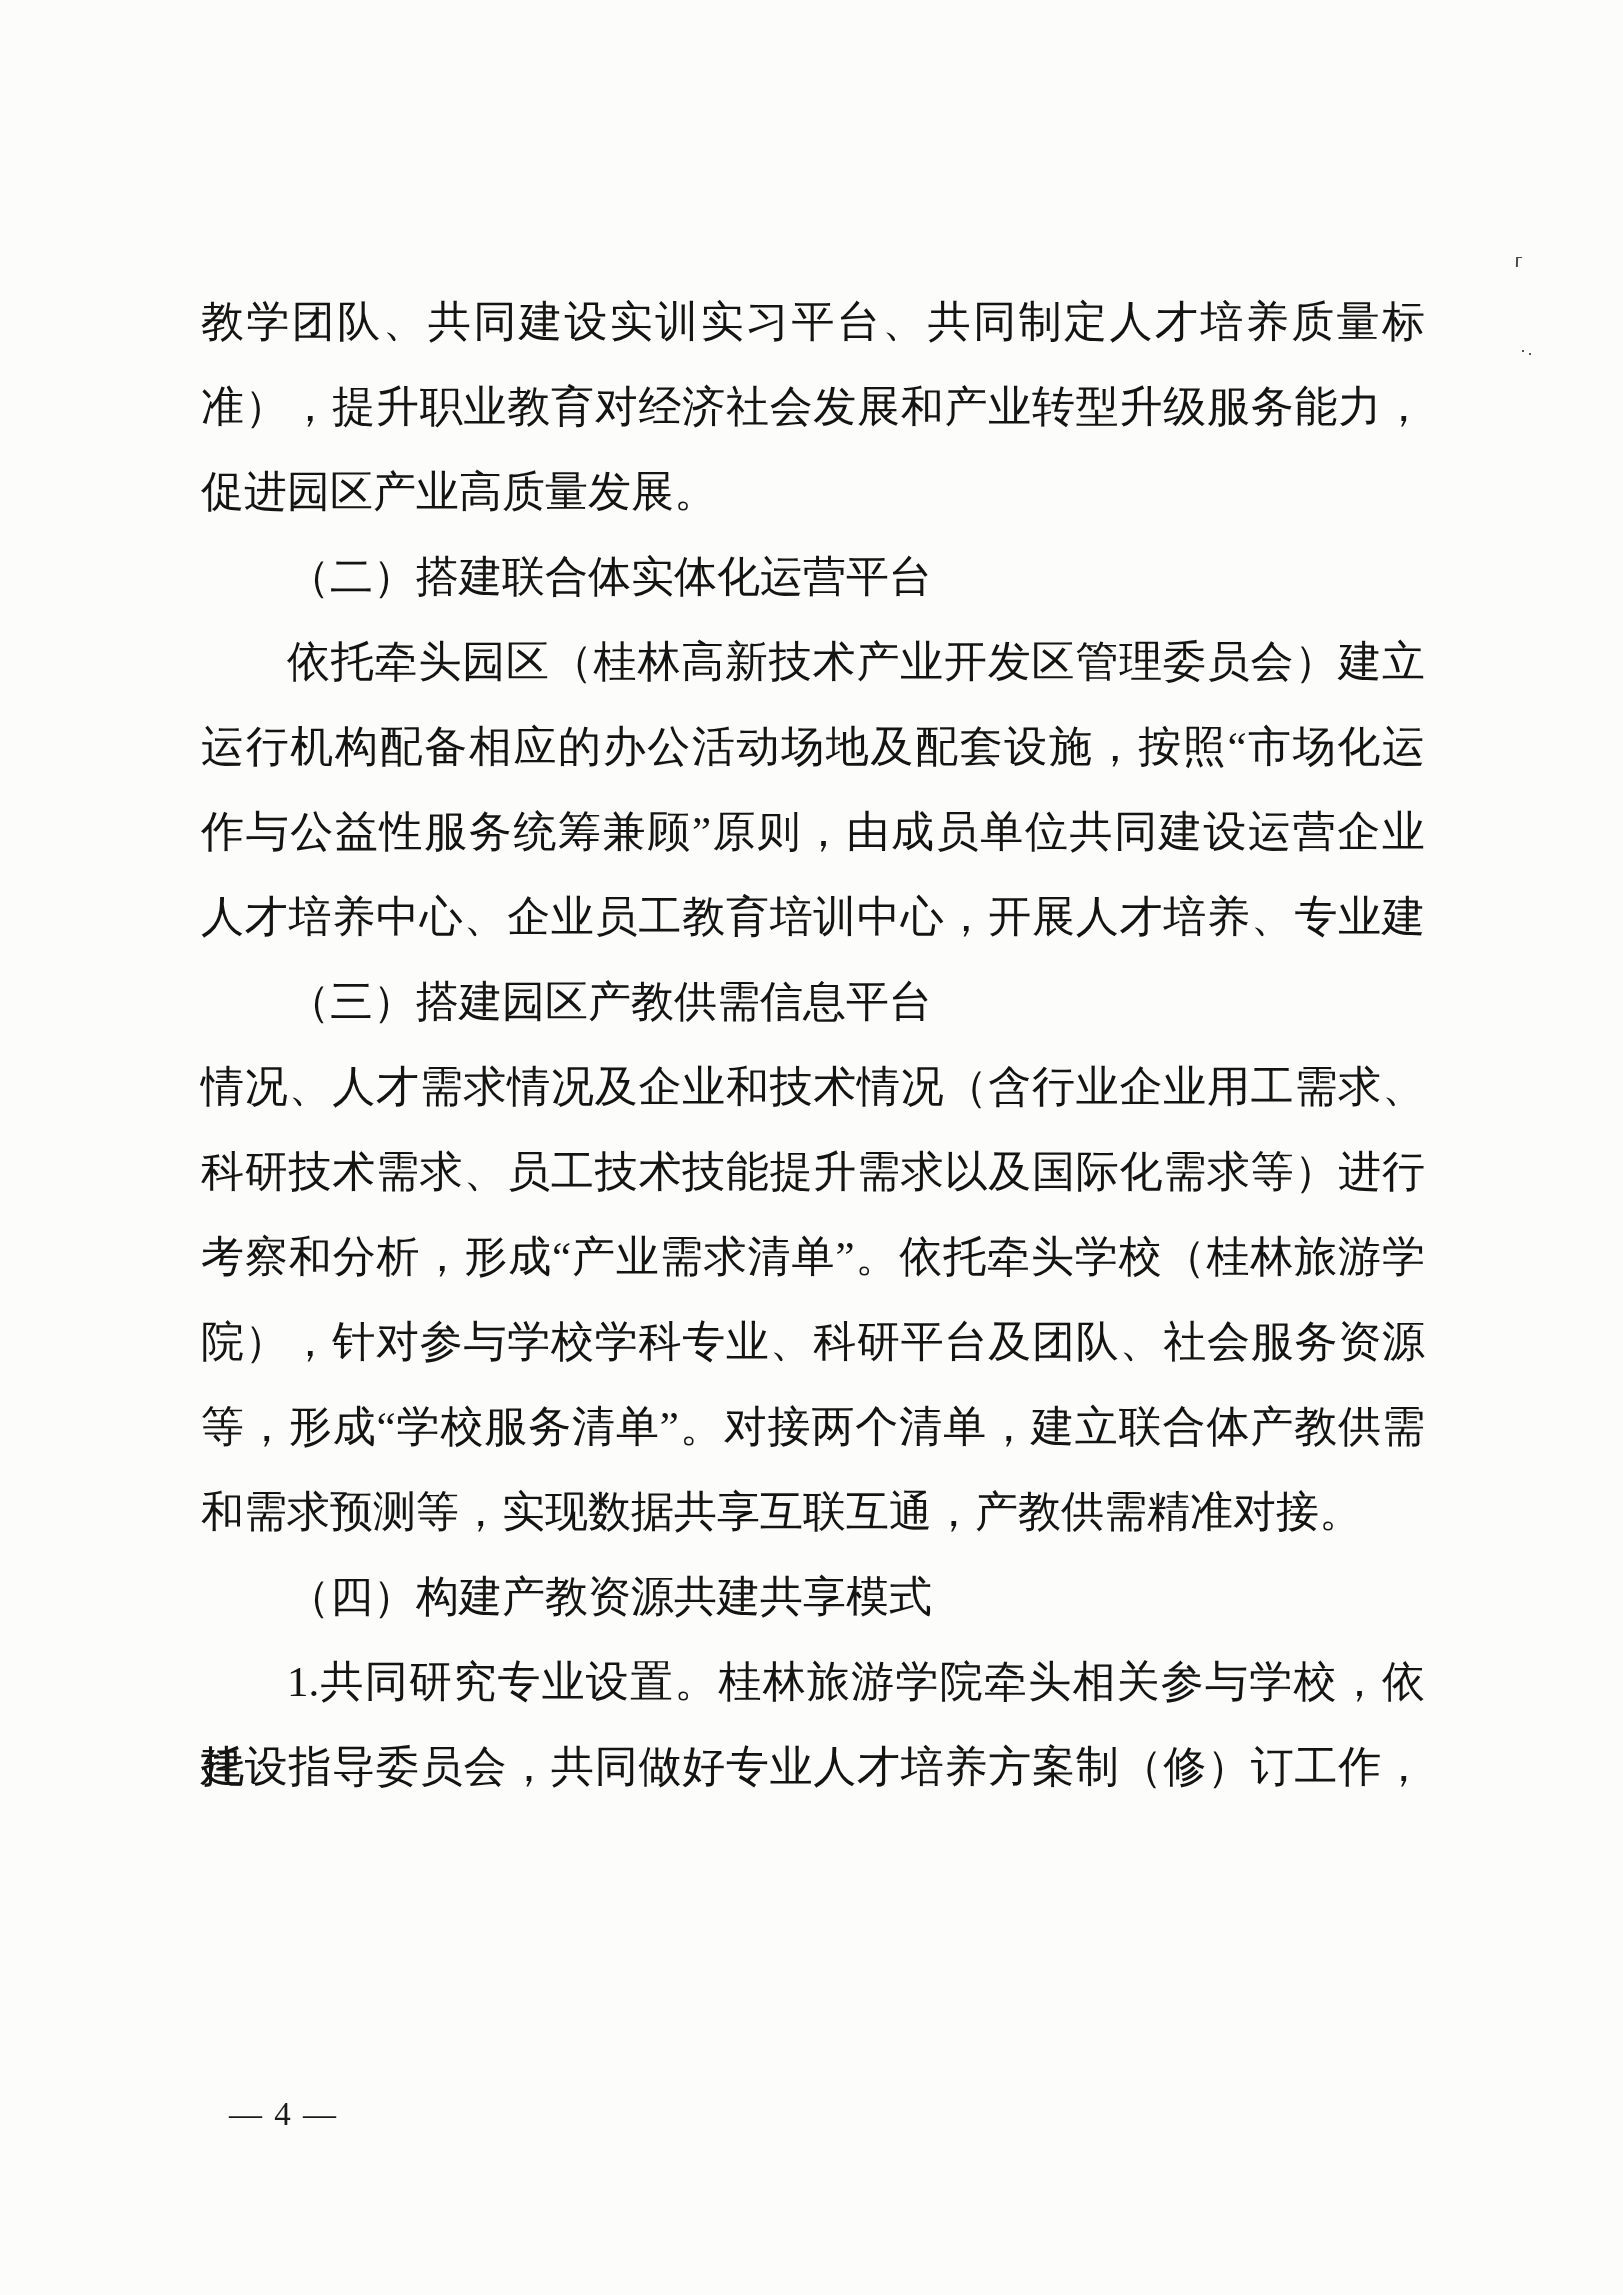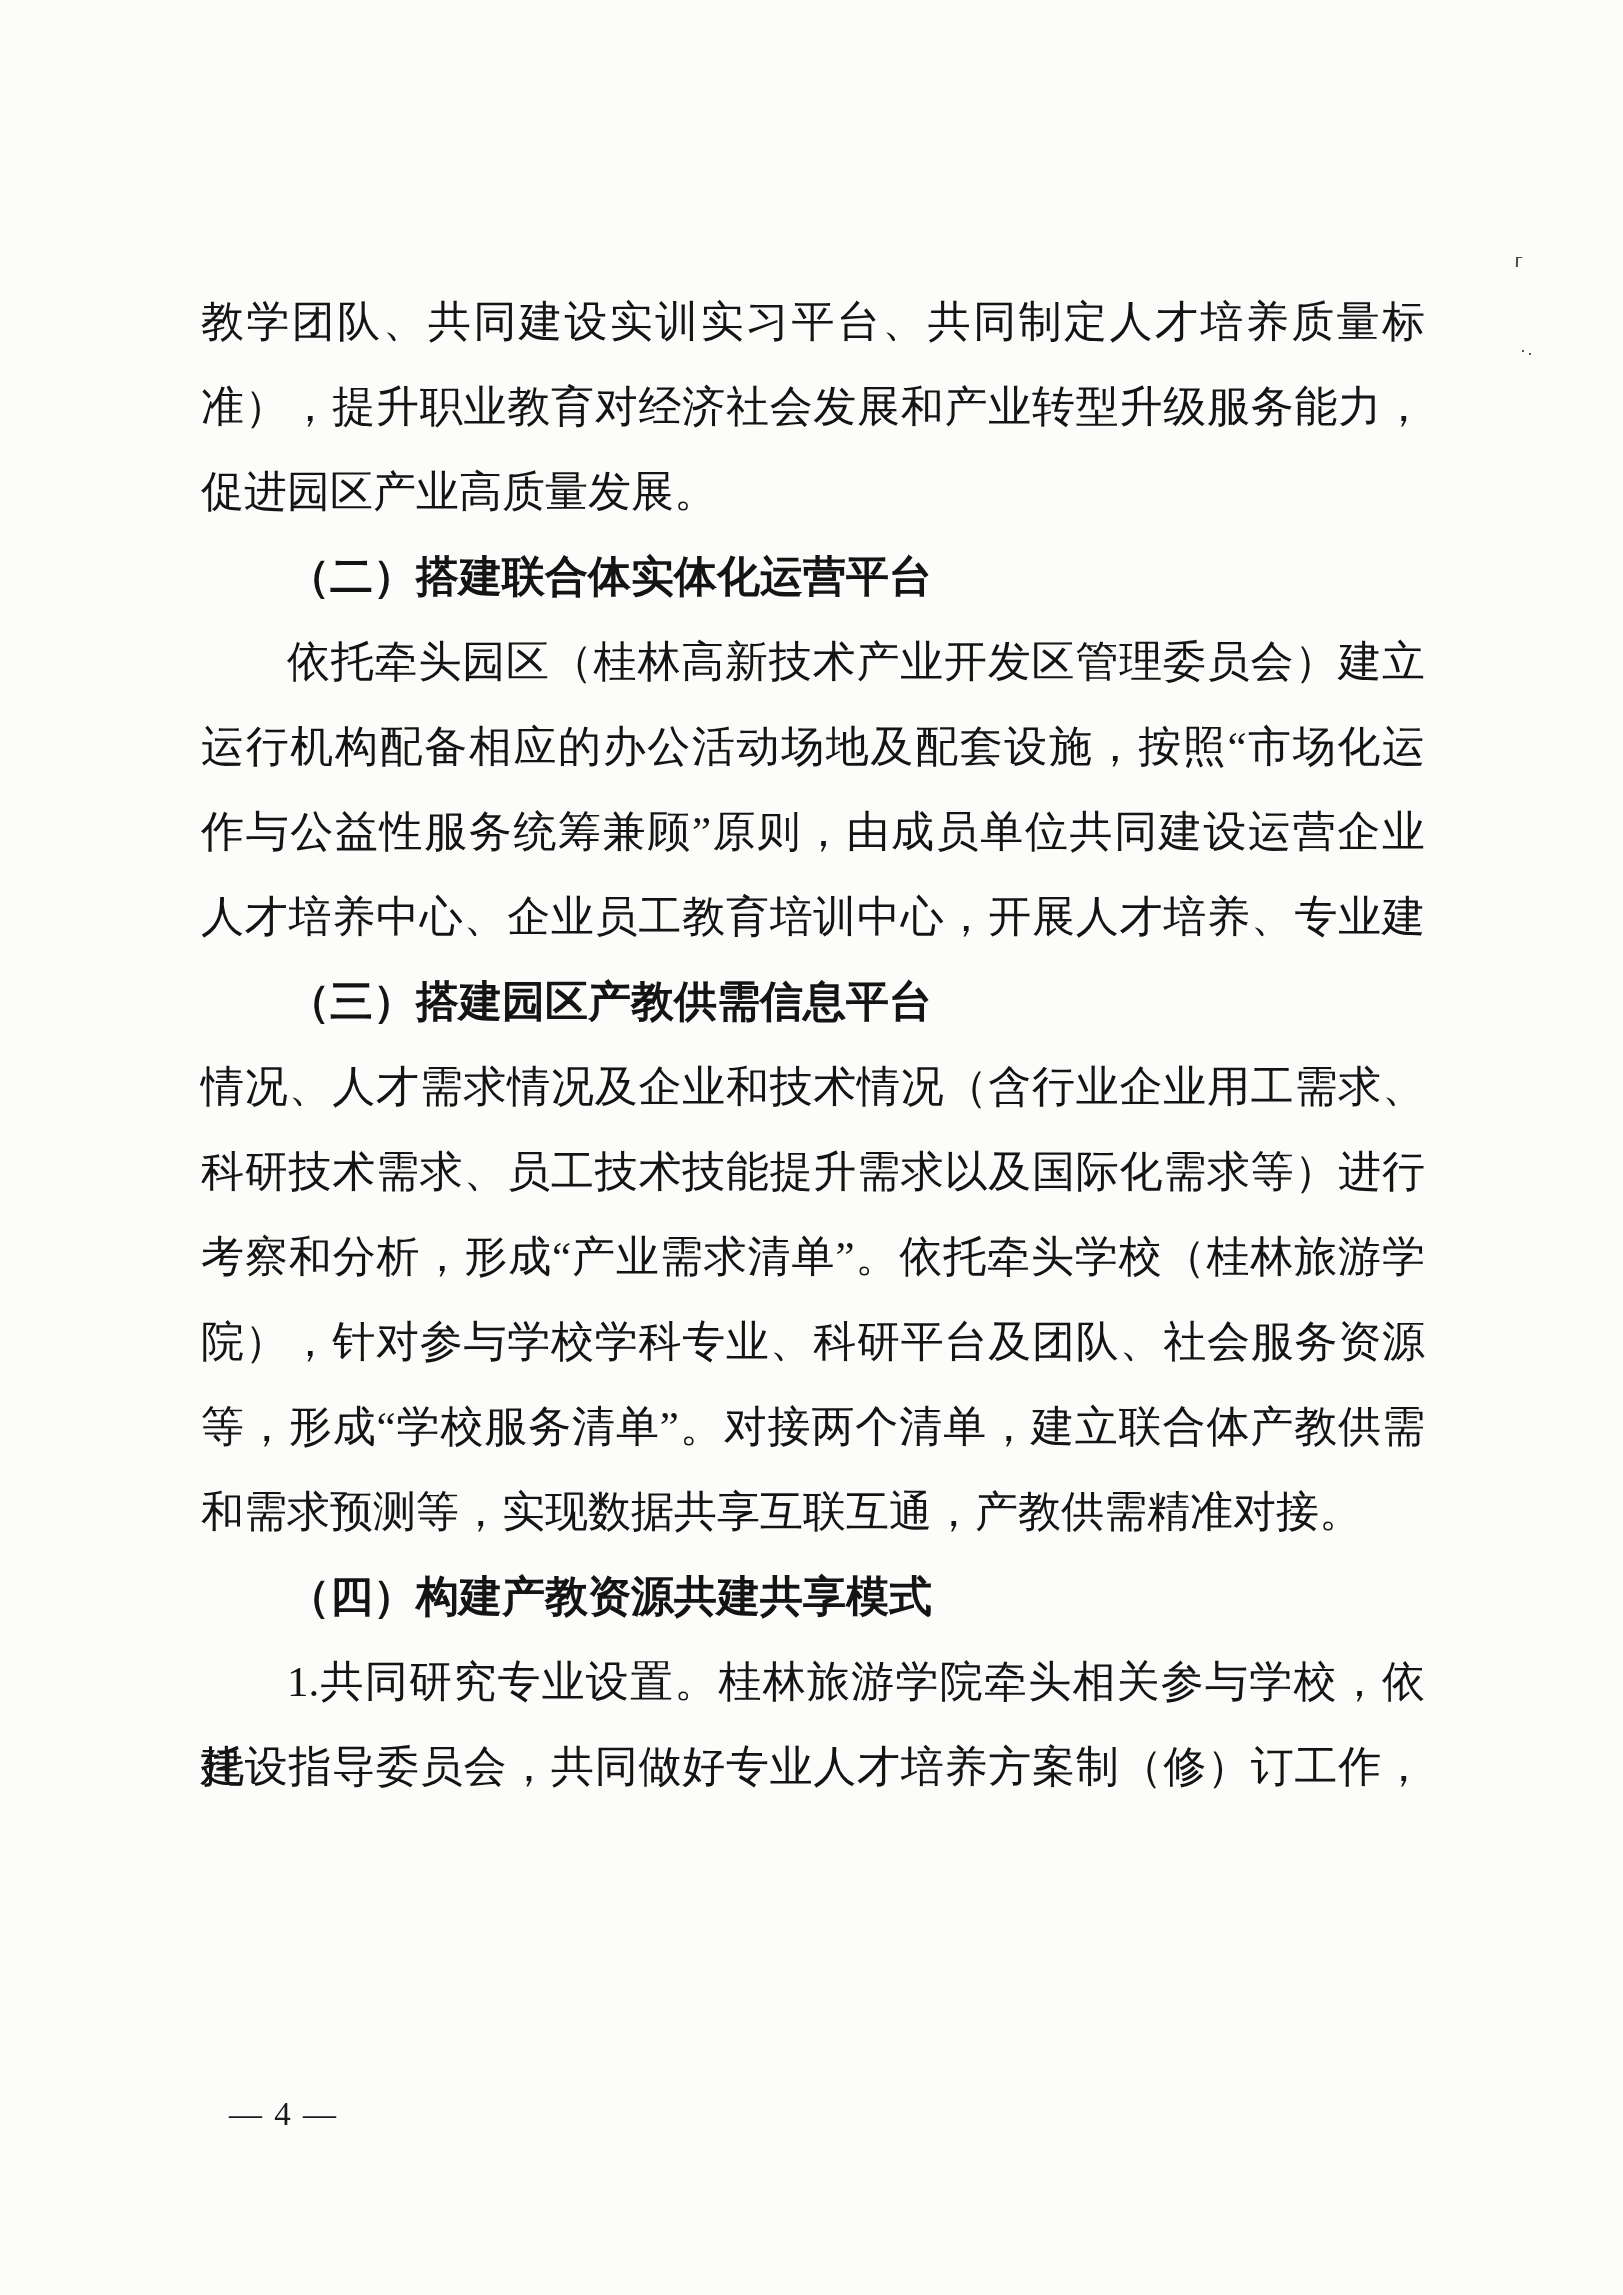--- a/index.html
+++ b/index.html
@@ -29,21 +29,21 @@
     height: 85px;
     line-height: 85px;
     font-size: 43px;
     text-align: justify;
     text-align-last: left;
     white-space: normal;
     color: #141414;
   }
   .j   { text-align-last: justify; }
   .ind { text-indent: 2em; }
-  .h   { font-weight: 700; }
+  .h   { font-weight: 400; }
 
   .footer {
     position: absolute;
     left: 229px;
     top: 2084px;
     height: 61px;
     line-height: 61px;
     font-size: 33px;
     letter-spacing: 2px;
     color: #1a1a1a;

